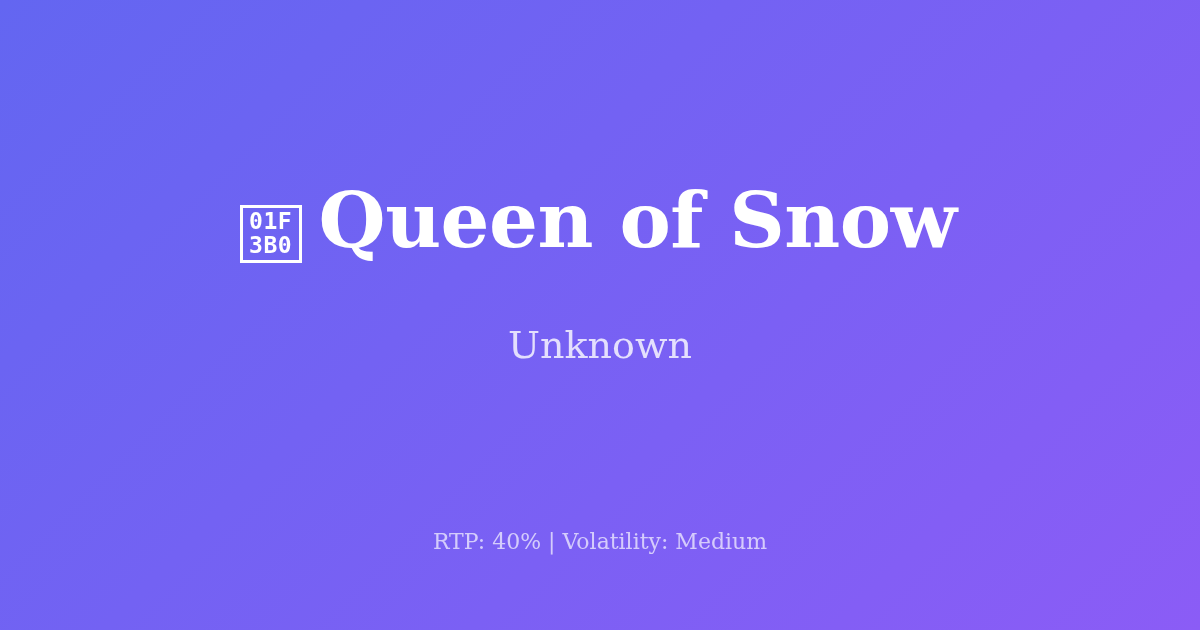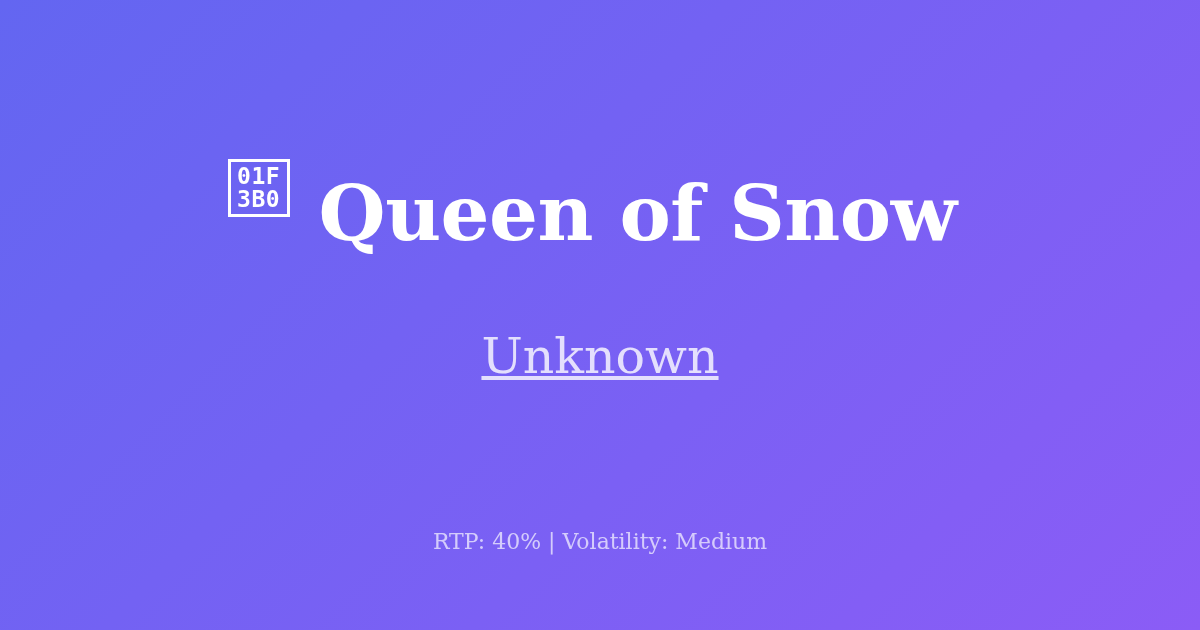--- a/index.html
+++ b/index.html
@@ -37,21 +37,21 @@
     height: 630px;
     display: flex;
     flex-direction: column;
     align-items: center;
     justify-content: center;
     pointer-events: none;
   }
 
   .title-line {
     display: flex;
-    align-items: flex-start;
+    align-items: flex-end;
     justify-content: center;
     gap: 13px;
     width: 100%;
     margin-top: -68px;
   }
 
   
   .tofu-glyph {
     display: inline-flex;
     flex-direction: column;
@@ -75,33 +75,32 @@
   }
 
   .game-title {
     color: #FFFFFF;
     font-family: "DejaVu Serif", "Liberation Serif", serif;
     font-size: 77px;
     font-weight: 700;
     line-height: 1.0;
     letter-spacing: -0.5px;
     white-space: nowrap;
-    margin: 16px;
+    margin: 4px;
   }
 
   .provider {
     color: rgba(255, 255, 255, 0.80);
     font-family: "DejaVu Serif", "Liberation Serif", serif;
-    font-size: 49px;
+    font-size: 38px;
     font-weight: 400;
     line-height: 1.2;
     white-space: nowrap;
     margin: 16px;
     margin-top: 60px;
-    text-decoration: underline;
   }
 
   
   .stats-line {
     position: absolute;
     left: 0;
     top: 528px;
     width: 1200px;
     text-align: center;
     color: rgba(255, 255, 255, 0.68);

